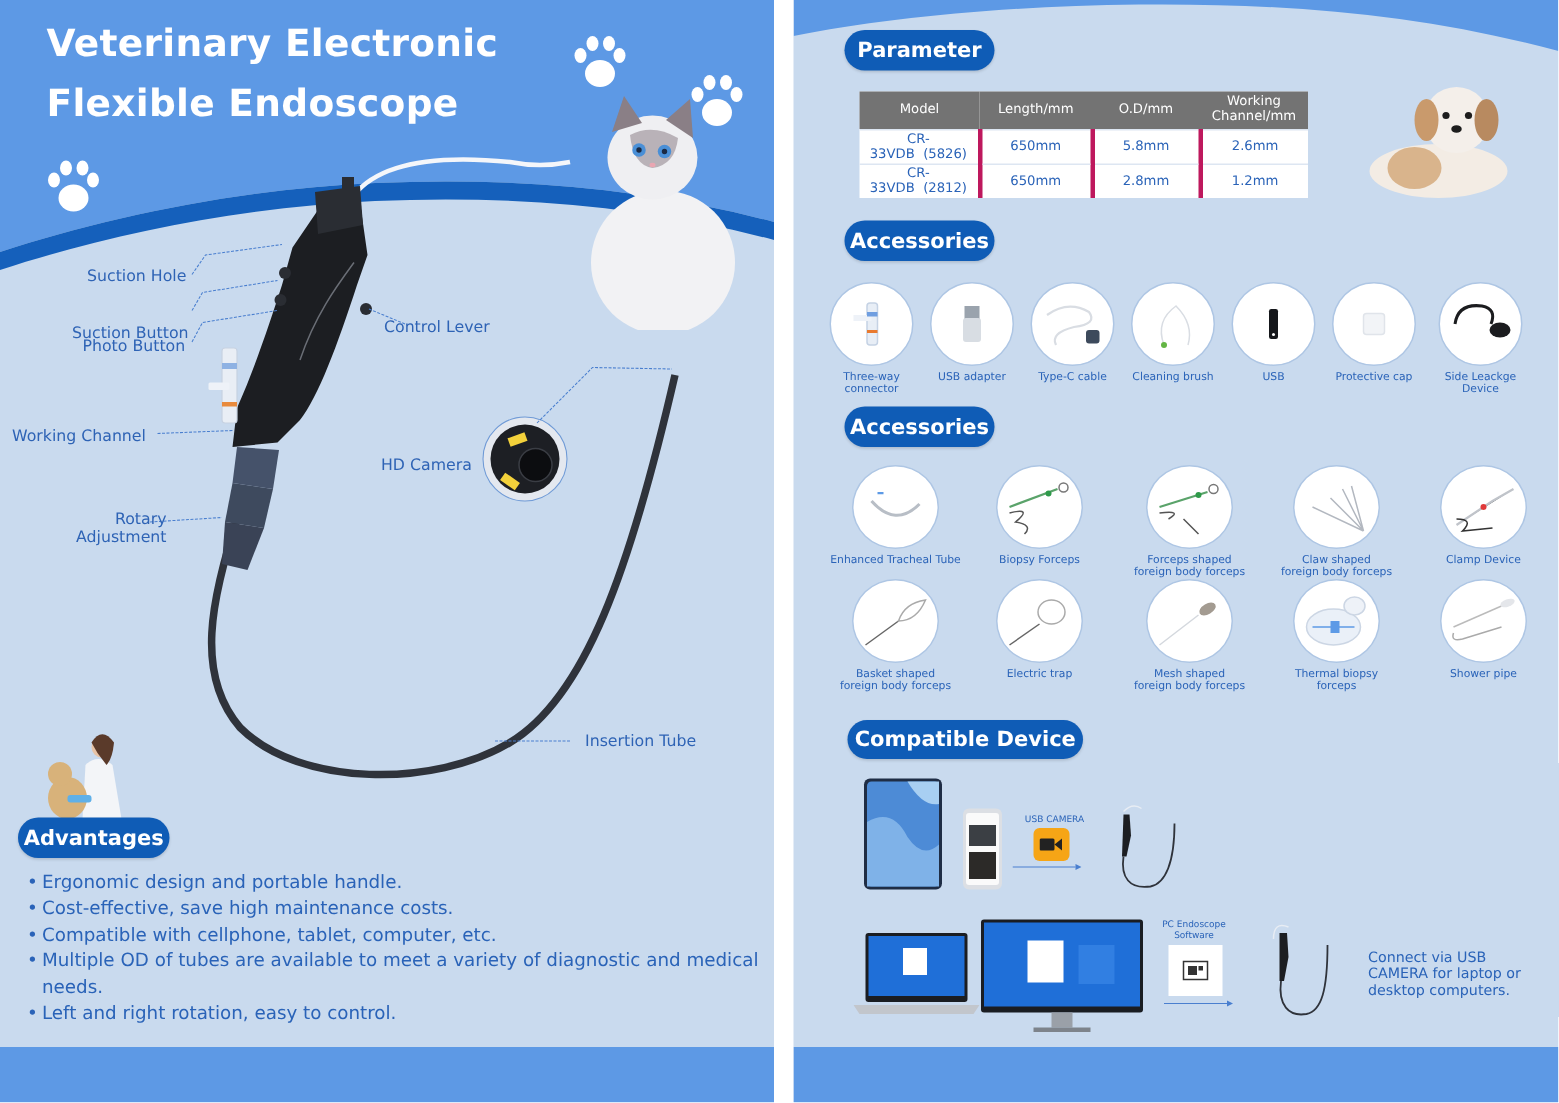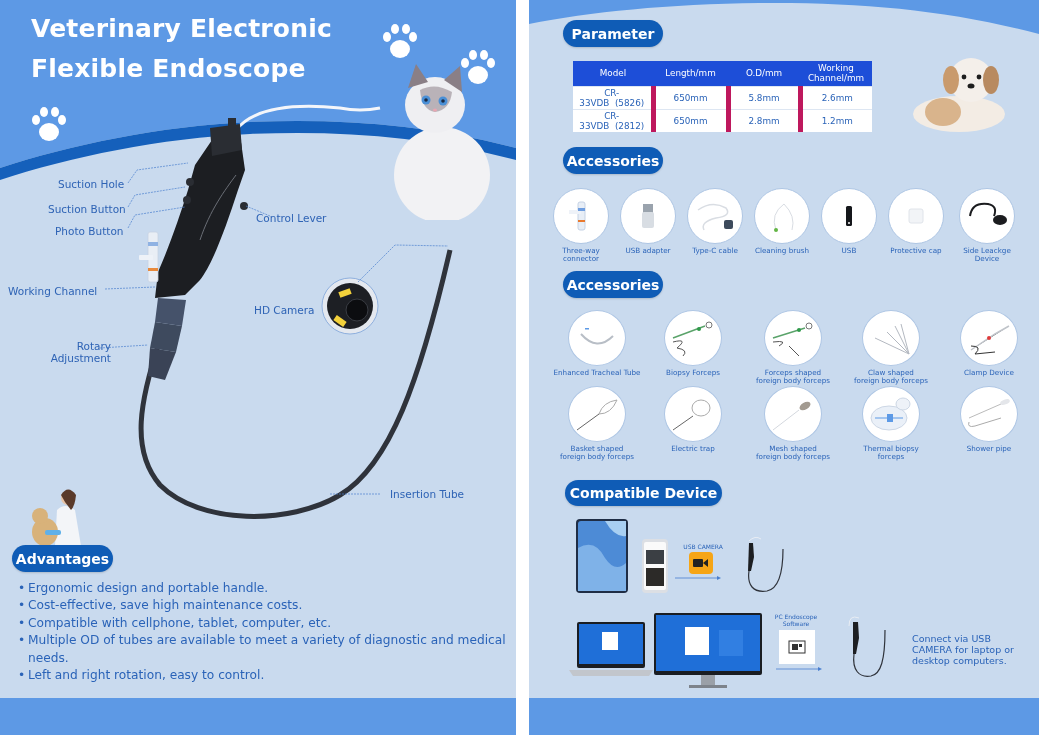--- a/index.html
+++ b/index.html
@@ -24,22 +24,22 @@
   .pill { position: absolute; background: #0f5cb6; color: #fff; font-weight: bold; border-radius: 16px; display: flex; align-items: center; justify-content: center; font-size: 14px; box-shadow: 0 1px 2px rgba(0,0,0,0.15); }
 
   .adv-list { position: absolute; left: 18px; top: 580px; width: 490px; list-style: none; color: #2a63b8; font-size: 12.2px; line-height: 17.4px; }
   .adv-list li { position: relative; padding-left: 10px; }
   .adv-list li::before { content: "•"; position: absolute; left: 0; top: 0; }
 
   
   .right-header-bg { position: absolute; left: 0; top: 0; width: 510px; height: 40px; }
 
   table.params { position: absolute; left: 44px; top: 61px; width: 299px; border-collapse: collapse; font-size: 8.8px; color: #2a63b8; background: #fff; }
-  table.params th { background: #1d4ed8; color: #fff; font-weight: normal; height: 25px; text-align: center; line-height: 10px; padding: 0 2px; }
-  table.params td { height: 23px; text-align: center; border-top: 1px solid #dde6f2; border-right: 5px solid #be185d; }
+  table.params th { background: #737373; color: #fff; font-weight: normal; height: 25px; text-align: center; line-height: 10px; padding: 0 2px; }
+  table.params td { height: 23px; text-align: center; border-top: 1px solid #dde6f2; border-right: 3px solid #be185d; }
   table.params td:last-child { border-right: none; }
   .acc-item { position: absolute; display: flex; flex-direction: column; align-items: center; }
   .acc-circle { border-radius: 50%; background: #fff; border: 1px solid #aec6e4; display: flex; align-items: center; justify-content: center; overflow: hidden; }
   .acc-label { color: #2a63b8; font-size: 7.2px; text-align: center; line-height: 8.4px; margin-top: 3px; white-space: nowrap; }
 
   .compat-text { position: absolute; color: #2a63b8; font-size: 9.5px; line-height: 11px; }
   .tiny-label { position: absolute; color: #2a63b8; font-size: 6px; text-align: center; line-height: 7px; }
 </style>
 </head>
 <body>
@@ -124,21 +124,21 @@
       <path d="M128 228 L135 215 L185 207"></path>
       <path d="M105 289 L155 287"></path>
       <path d="M100 348 L148 345"></path>
       <path d="M270 216 L246 206"></path>
       <path d="M358 282 L395 245 L448 246"></path>
       <path d="M330 494 L380 494"></path>
     </g>
   </svg>
 
   <div class="callout" style="left:58px;top:178px">Suction Hole</div>
-  <div class="callout" style="left:48px;top:203px">Suction Button</div>
+  <div class="callout" style="left:48px;top:216px">Suction Button</div>
   <div class="callout" style="left:55px;top:225px">Photo Button</div>
   <div class="callout" style="left:256px;top:212px">Control Lever</div>
   <div class="callout" style="left:8px;top:285px">Working Channel</div>
   <div class="callout" style="left:254px;top:304px">HD Camera</div>
   <div class="callout two-line" style="left:41px;top:340px;width:70px">Rotary Adjustment</div>
   <div class="callout" style="left:390px;top:488px">Insertion Tube</div>
 
   <svg style="position:absolute;left:25px;top:480px" width="70" height="66" viewBox="0 0 70 66">
     <path d="M32 30 Q40 22 50 30 L56 66 H30 Z" fill="#f3f5f8"></path>
     <circle cx="43" cy="18" r="7" fill="#e7c3a6"></circle>

